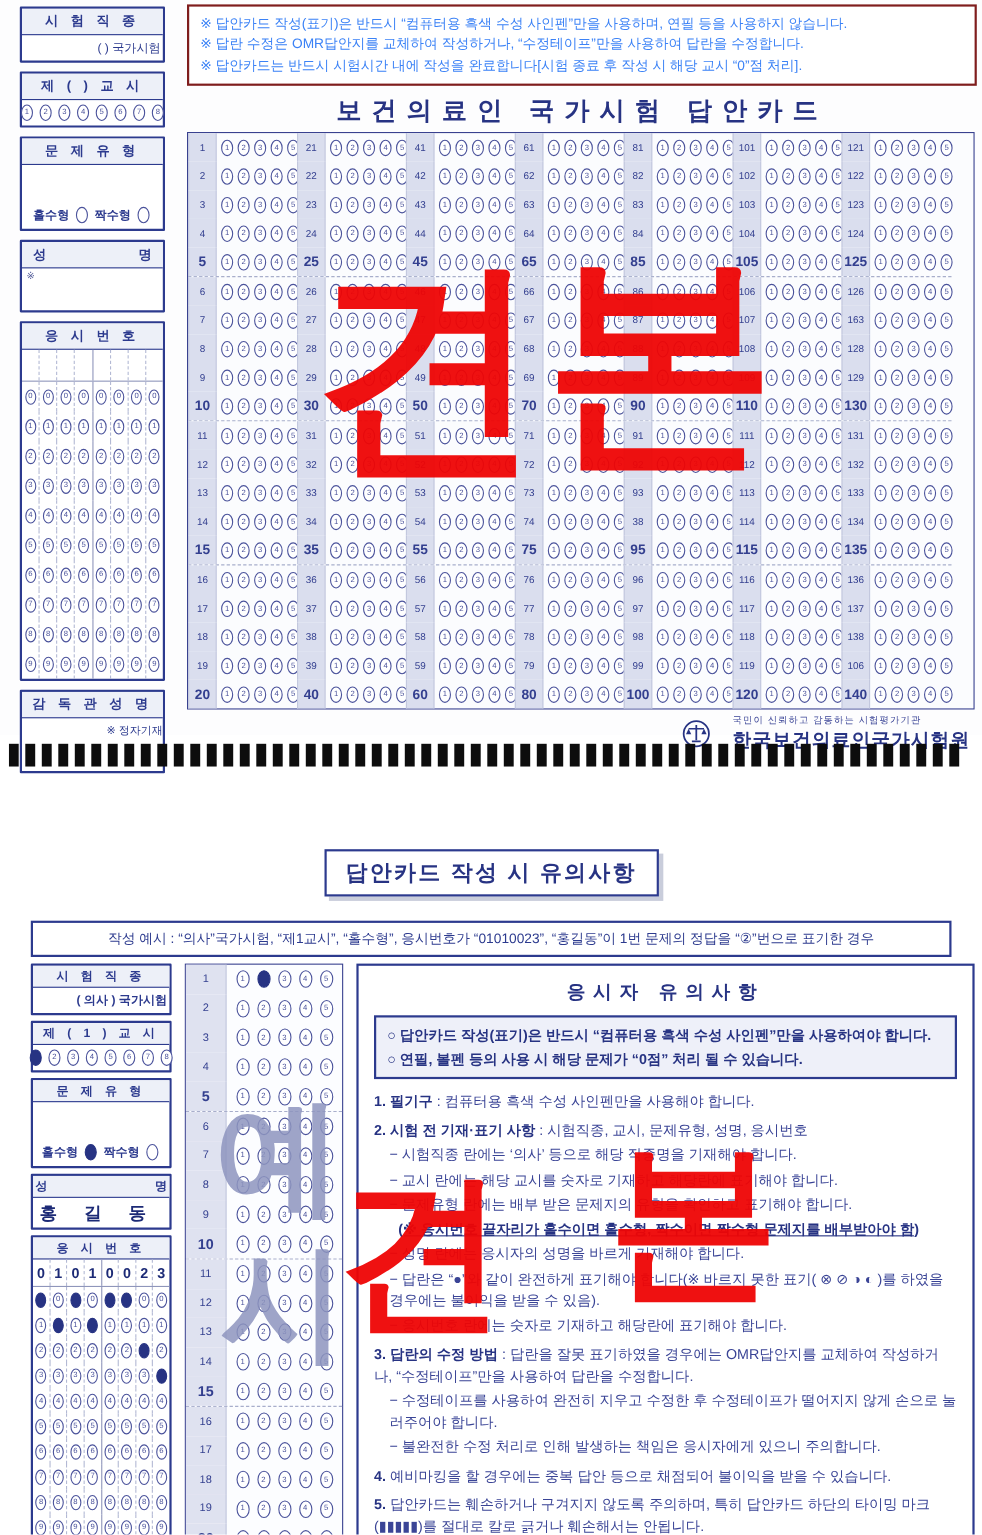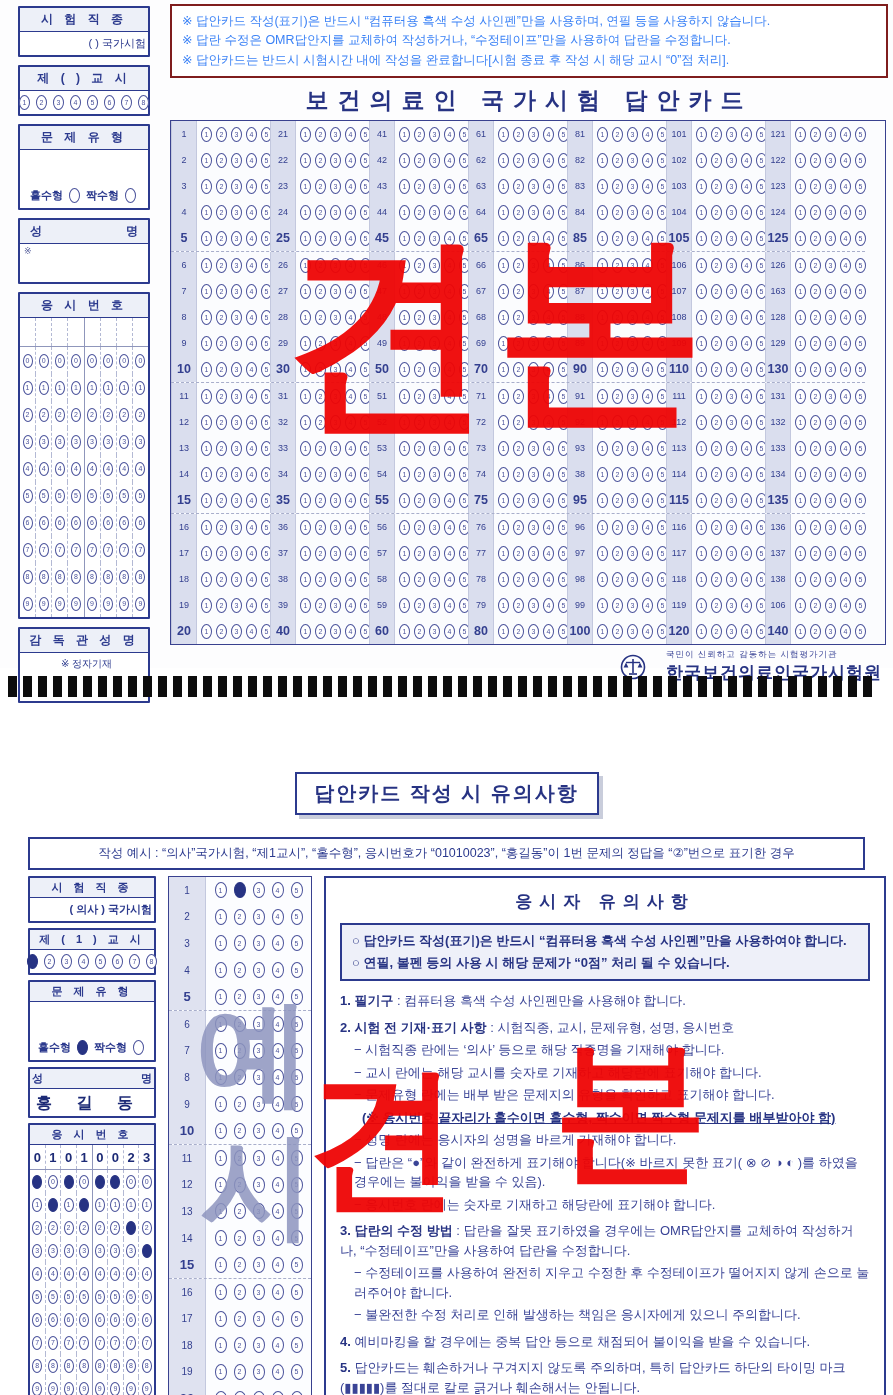--- a/index.html
+++ b/index.html
@@ -39,21 +39,21 @@
   .write-row{display:flex;height:28px;border-bottom:1px solid #8f96bb;}
   .wcell{flex:1;border-right:1px dashed #b3b9d4;display:flex;align-items:center;justify-content:center;
          font-size:13px;font-weight:700;color:#1c2a76;}
   .wcell:last-child{border-right:none;}
   .wcell.mid{border-right:1px solid #8f96bb;}
   .dgrow{display:flex;height:27px;}
   .bottom-sb .dgrow{height:23px;}
   .dgcell{flex:1;display:flex;align-items:center;justify-content:center;border-right:1px dashed #b3b9d4;}
   .dgcell:last-child{border-right:none;}
   .dgcell.mid{border-right:1px solid #8f96bb;}
-  .proctor-note{font-size:10px;text-align:center;padding:4px 0 0 5px;height:44px;color:#2c3a8e;}
+  .proctor-note{font-size:10px;text-align:right;padding:4px 0 0 5px;height:44px;color:#2c3a8e;}
   
   .top-main{position:absolute;left:170px;top:4px;width:718px;}
   .notice-box{border:2px solid #7f1d1d;background:#fff;padding:6px 10px;font-size:12.5px;line-height:1.55;color:#3b82f6;}
   .notice-box div{white-space:nowrap;}
   .card-title{font-size:23px;font-weight:700;letter-spacing:9px;text-align:center;color:#273383;margin:7px 0 4px;}
   .answer-grid{border:1.5px solid #39418f;background:#fbfcfe;width:716px;box-sizing:border-box;padding-right:20px;}
   .grow{display:flex;height:26px;align-items:stretch;}
   .grow.sep{border-top:1px dashed #a8aecb;}
   .ggrp{display:flex;align-items:center;width:99px;flex:0 0 auto;}
   .qnum{

